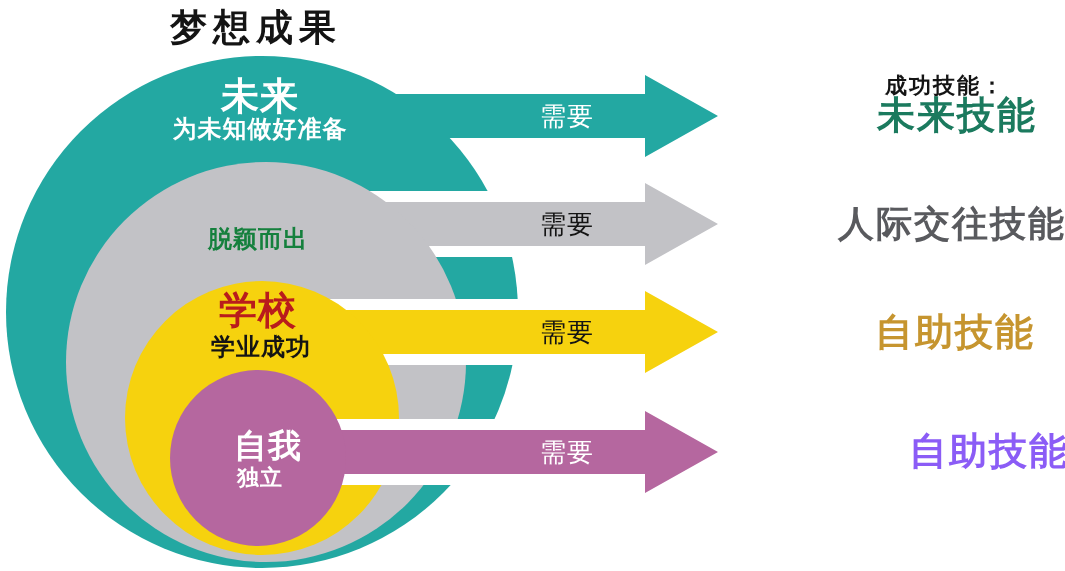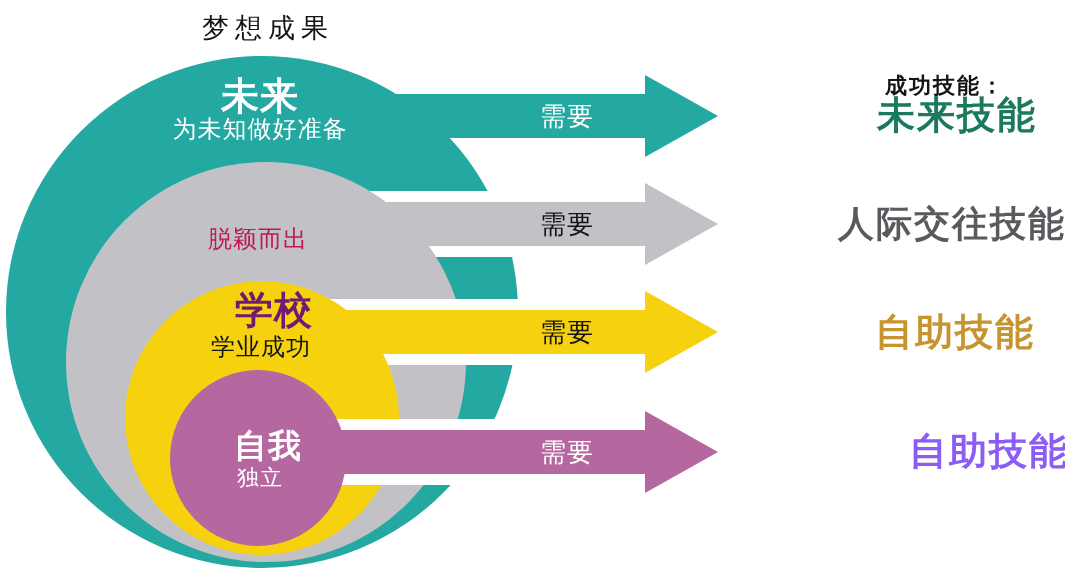--- a/index.html
+++ b/index.html
@@ -21,37 +21,36 @@
     top: 0;
   }
   .abs {
     position: absolute;
     transform: translate(-50%, -50%);
     white-space: nowrap;
     line-height: 1;
     letter-spacing: 1px;
   }
   .main-title {
-    font-size: 27px;
-    font-weight: 400;
+    font-size: 37px;
+    font-weight: 700;
     color: #141414;
     letter-spacing: 6px;
-    margin-left: 12px;
   }
   .ring-label {
     font-size: 38px;
     font-weight: 700;
   }
   .ring-label.small {
     font-size: 33px;
     margin-left: 8px;
   }
   .ring-sublabel {
     font-size: 24px;
-    font-weight: 400;
+    font-weight: 700;
   }
   .ring-sublabel.small {
     font-size: 22px;
   }
   .arrow-label {
     font-size: 26px;
     font-weight: 400;
   }
   .skills-header {
     font-size: 22px;
@@ -94,23 +93,23 @@
     <polygon class="stroked-arrow" points="300,430 645,430 645,411 718,452 645,493 645,474 300,474" fill="#b5679f"></polygon>
 
     <circle cx="258" cy="458" r="88" fill="#b5679f"></circle>
   </svg>
 
   <div class="abs main-title" style="left:256px; top:27px;">梦想成果</div>
 
   <div class="abs ring-label" style="left: 260px; top: 96px; color: rgb(255, 255, 255);">未来</div>
   <div class="abs ring-sublabel" style="left: 260px; top: 129px; color: rgb(255, 255, 255);">为未知做好准备</div>
 
-  <div class="abs ring-sublabel" style="left: 258px; top: 239px; color: #be185d;">脱颖而出</div>
+  <div class="abs ring-sublabel" style="left: 258px; top: 239px; color: #15803d;">脱颖而出</div>
 
-  <div class="abs ring-label" style="left: 274px; top: 310px; color: #701a75;">学校</div>
+  <div class="abs ring-label" style="left: 258px; top: 310px; color: #b91c1c;">学校</div>
   <div class="abs ring-sublabel" style="left: 261px; top: 347px; color: rgb(20, 20, 20);">学业成功</div>
 
   <div class="abs ring-label small" style="left: 260px; top: 445px; color: rgb(255, 255, 255);">自我</div>
   <div class="abs ring-sublabel small" style="left: 260px; top: 478px; color: rgb(255, 255, 255);">独立</div>
 
   <div class="abs arrow-label" style="left: 567px; top: 116px; color: rgb(255, 255, 255);">需要</div>
   <div class="abs arrow-label" style="left: 567px; top: 224px; color: rgb(20, 20, 20);">需要</div>
   <div class="abs arrow-label" style="left: 567px; top: 332px; color: rgb(20, 20, 20);">需要</div>
   <div class="abs arrow-label" style="left: 567px; top: 452px; color: rgb(255, 255, 255);">需要</div>
 

